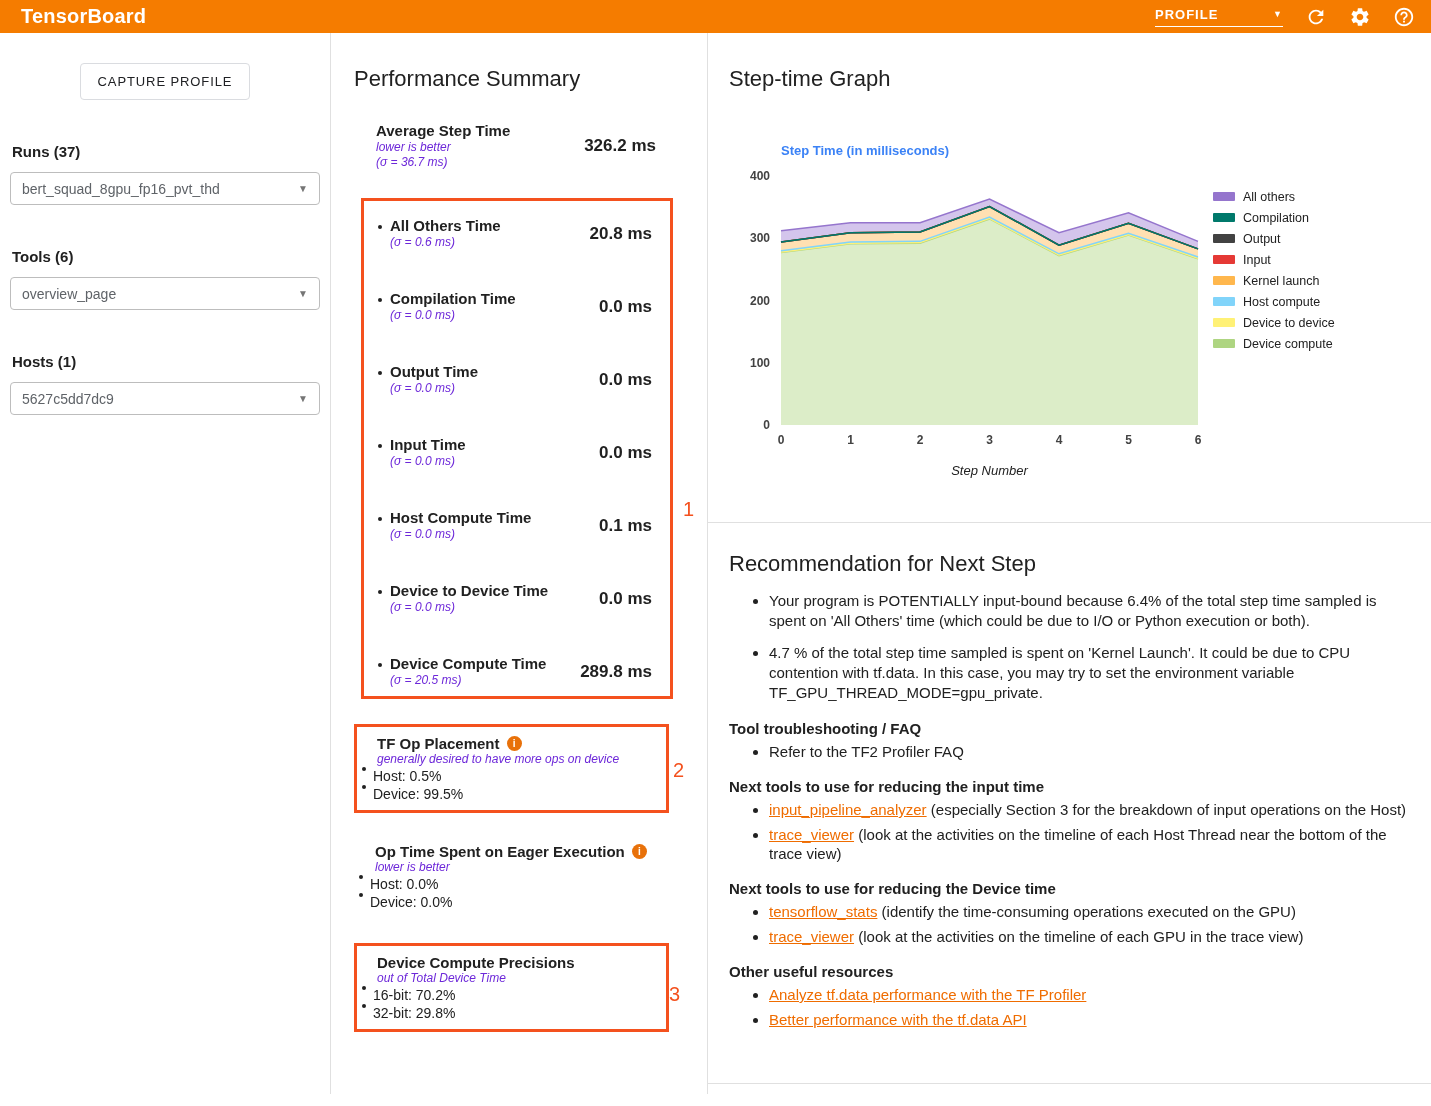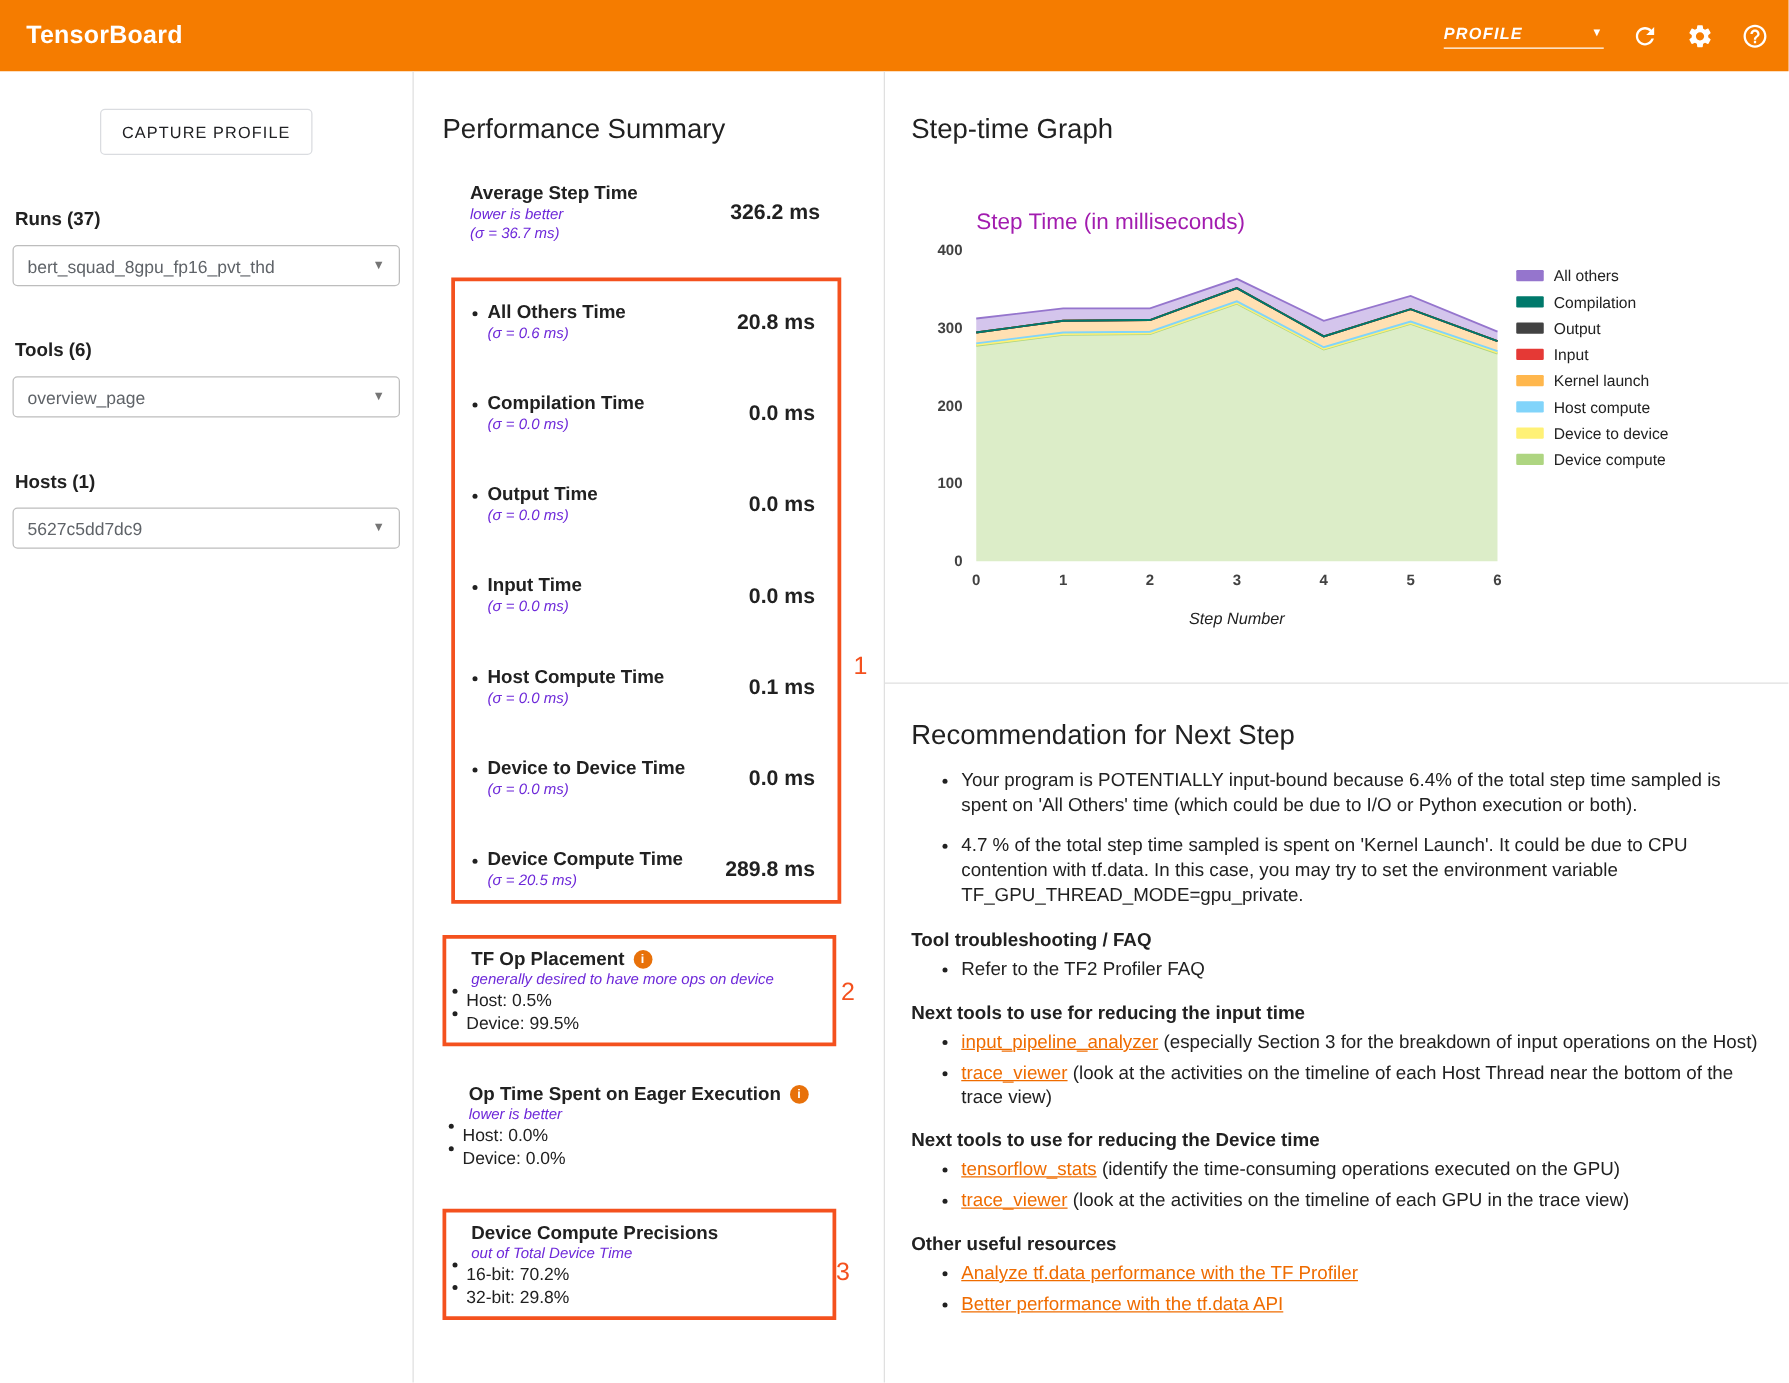--- a/index.html
+++ b/index.html
@@ -1,22 +1,22 @@
 <!DOCTYPE html>
 <html><head>
 <meta charset="utf-8">
 <style>
   *{margin:0;padding:0;box-sizing:border-box;}
   html,body{width:1431px;height:1106px;overflow:hidden;}
   body{font-family:"Liberation Sans",sans-serif;background:#fff;color:#212121;}
 
   
-  .topbar{height:57px;background:#f57c00;display:flex;align-items:center;padding:0 16px 0 21px;color:#fff;}
+  .topbar{height:33px;background:#f57c00;display:flex;align-items:center;padding:0 16px 0 21px;color:#fff;}
   .app-title{font-size:20px;font-weight:700;letter-spacing:.2px;}
-  .topbar-right{margin-left:auto;display:flex;align-items:center;gap:22px;font-style:italic;}
+  .topbar-right{margin-left:auto;display:flex;align-items:center;gap:22px;}
   .profile-select{width:128px;border-bottom:1px solid #fff;display:flex;justify-content:space-between;align-items:center;
     font-size:13px;font-weight:700;letter-spacing:1px;padding-bottom:4px;cursor:pointer;}
   .profile-select .dd-arrow{font-size:9px;}
   .tb-icon{cursor:pointer;display:block;}
   .tb-icon svg{width:22px;height:22px;fill:#fff;display:block;}
 
   
   .layout{display:flex;height:1061px;}
   .sidebar{width:330px;padding-top:30px;flex:none;}
   .col-middle{width:378px;flex:none;border-left:1px solid #e0e0e0;border-right:1px solid #e0e0e0;
@@ -55,21 +55,21 @@
   .b-row{display:flex;align-items:flex-start;margin-left:5px;line-height:18px;font-size:14px;color:#212121;}
   .b-row .dot{margin:0 7px 0 0;}
   .info-icon{width:15px;height:15px;border-radius:50%;background:#e8710a;color:#fff;display:inline-flex;align-items:center;
     justify-content:center;font-size:10px;font-weight:700;font-style:normal;margin-left:7px;cursor:pointer;flex:none;}
   .plain-block{margin:30px 0 0 0;}
   .plain-block .rb-title{margin-left:21px;}
   .box3-wrap{margin-top:32px;}
 
   
   .chart-card{height:490px;border-bottom:1px solid #e0e0e0;position:relative;padding:33px 0 0 21px;flex:none;}
-  .plot-title{position:absolute;left:73px;top:110px;font-size:18px;font-weight:400;color:#a21caf;}
+  .plot-title{position:absolute;left:73px;top:110px;font-size:13px;font-weight:700;color:#3b82f6;}
   .stepchart{position:absolute;left:0;top:0;width:707px;height:470px;}
   .stepchart text{font-family:"Liberation Sans",sans-serif;font-size:12px;font-weight:700;fill:#424242;}
   .x-axis-title{position:absolute;left:73px;top:430px;width:417px;text-align:center;font-size:13px;font-style:italic;color:#212121;}
   .legend{position:absolute;left:505px;top:153px;}
   .legend-row{display:flex;align-items:center;height:21px;}
   .swatch{width:22px;height:9px;border-radius:1px;margin-right:8px;flex:none;}
   .legend-label{font-size:12.5px;color:#212121;}
 
   
   .rec-card{height:561px;border-bottom:1px solid #e0e0e0;padding:28px 20px 0 21px;}

